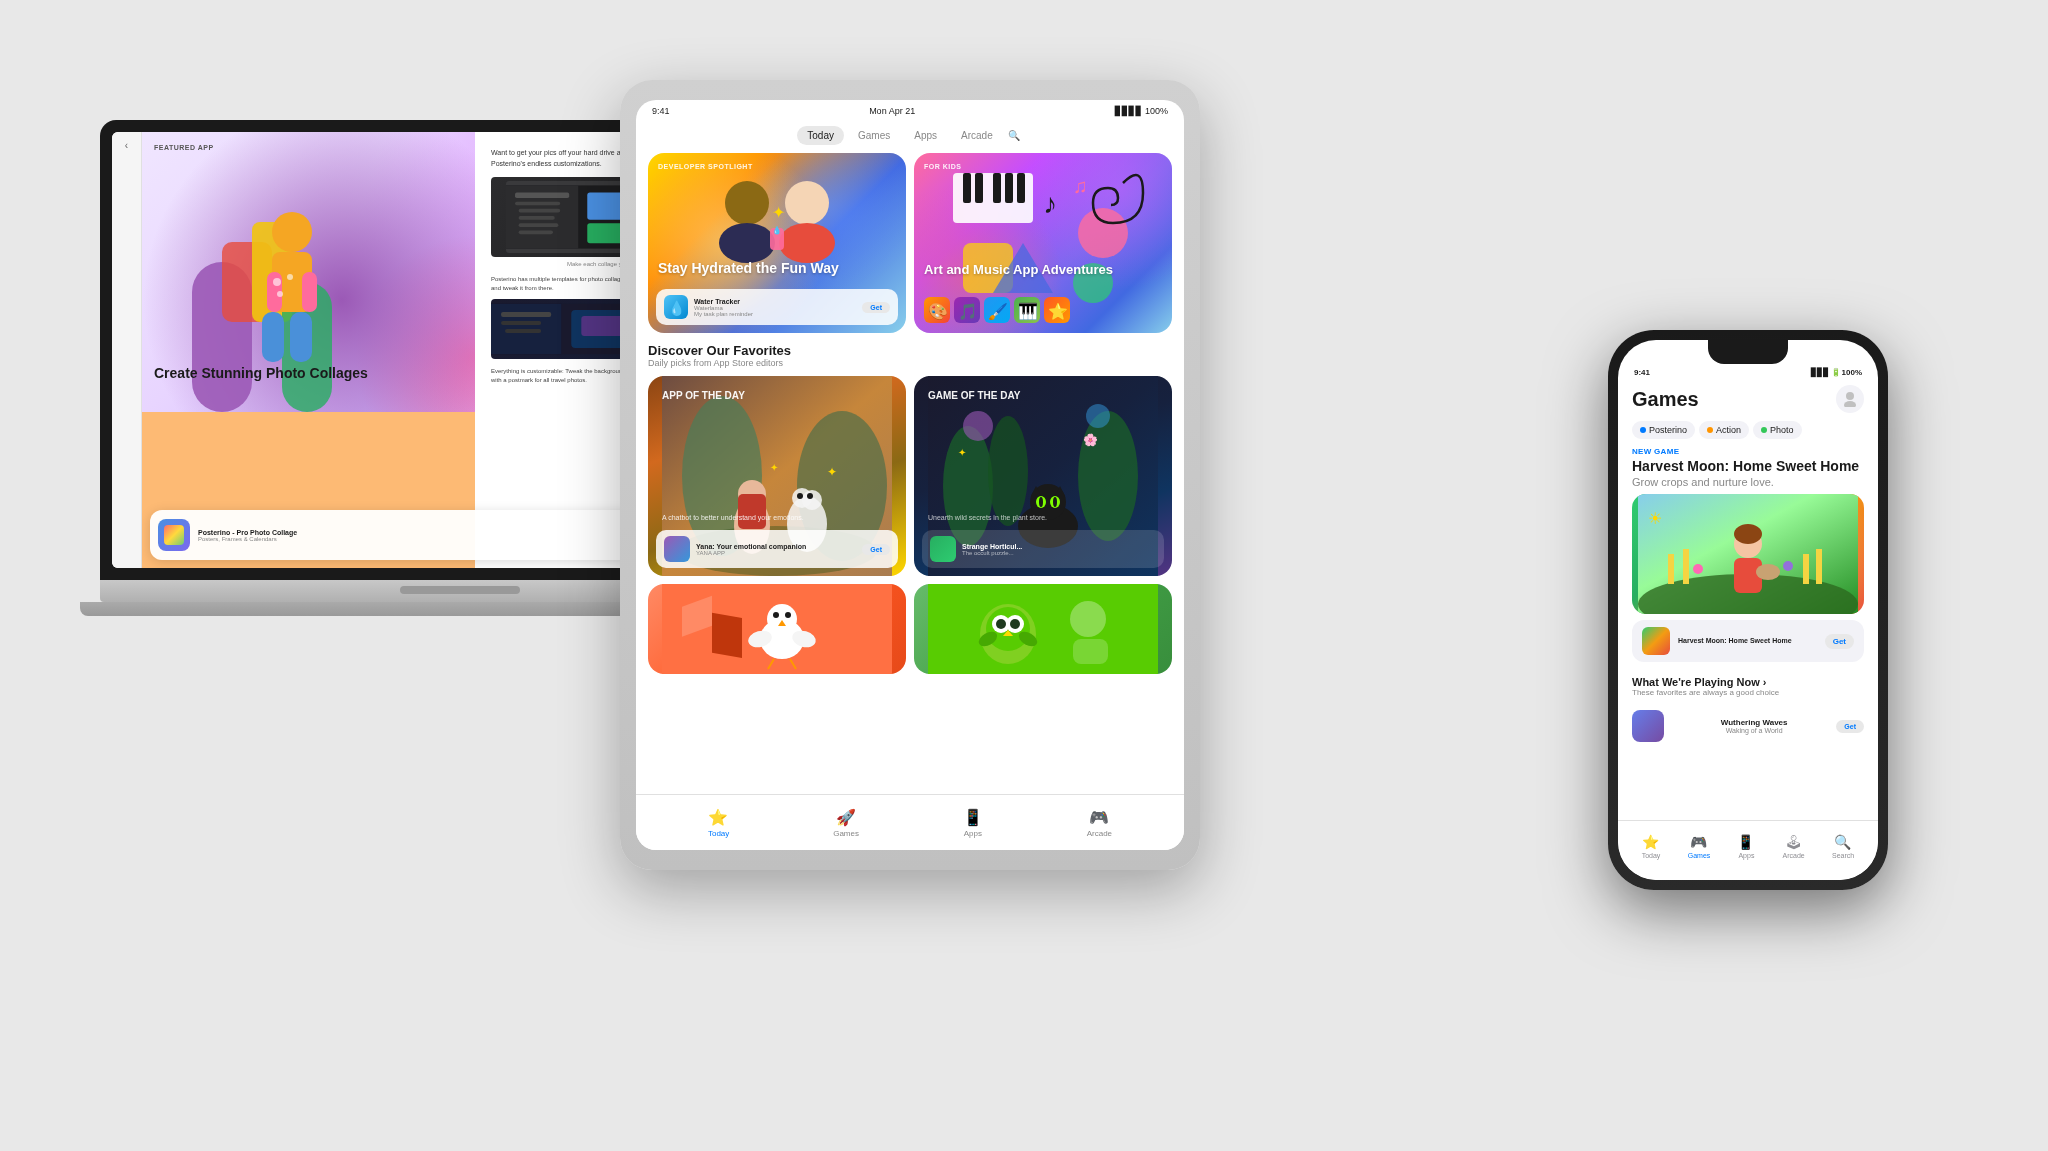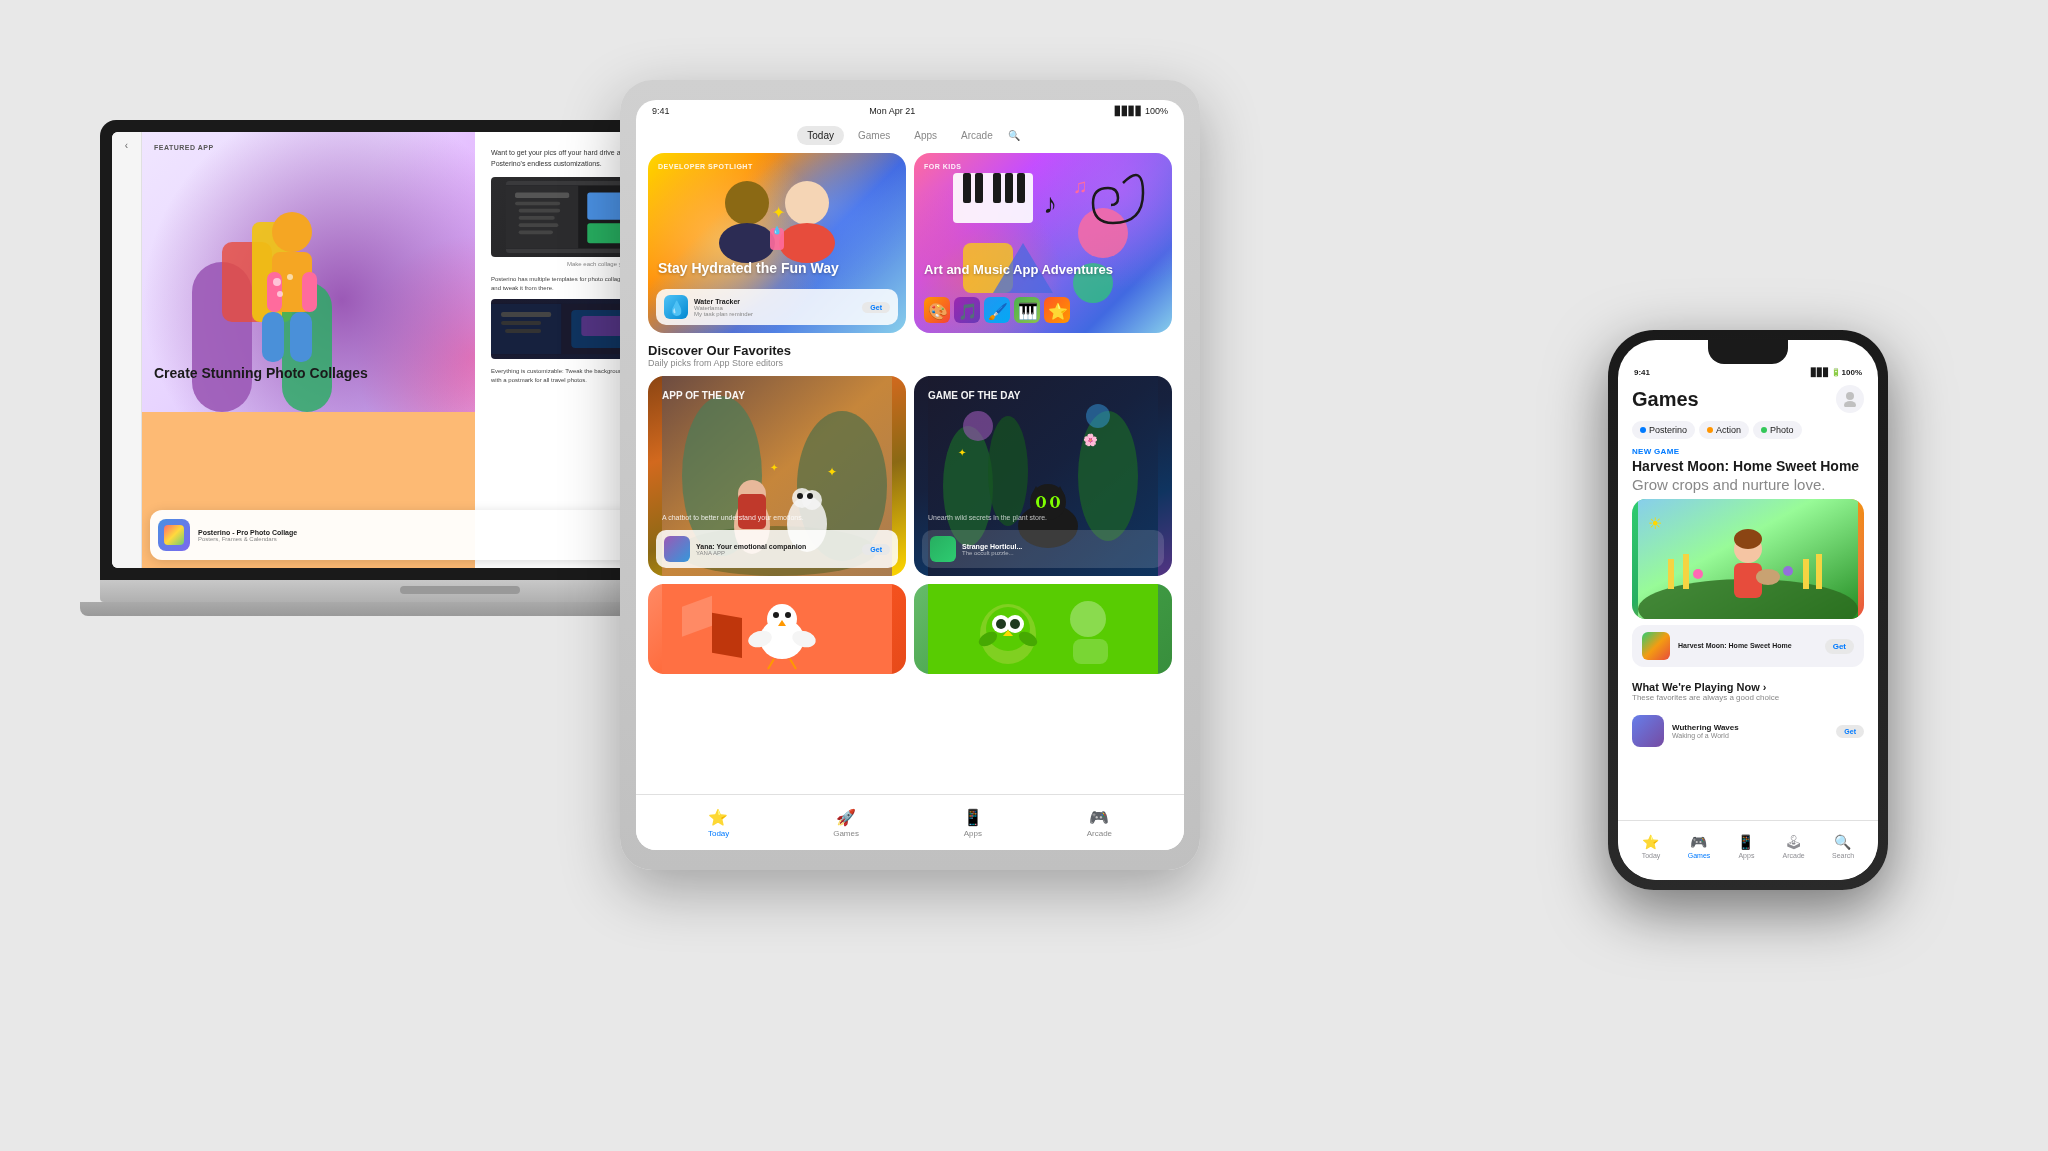--- a/index.html
+++ b/index.html
@@ -681,21 +681,21 @@
       text-transform: uppercase;
       letter-spacing: 0.3px;
     }
     .iphone-game-title {
       font-size: 14px;
       font-weight: 700;
       color: #1a1a1a;
       padding: 0 14px 2px;
     }
     .iphone-game-sub {
-      font-size: 15px;
+      font-size: 11px;
       color: #888;
       padding: 0 14px 6px;
     }
     .iphone-game-banner {
       width: calc(100% - 28px);
       margin: 0 14px;
       height: 120px;
       border-radius: 14px;
       overflow: hidden;
       background: linear-gradient(135deg, #2ecc71 0%, #27ae60 30%, #f39c12 60%, #e74c3c 100%);
@@ -766,20 +766,21 @@
       color: #888;
     }
     .iphone-playing-list {
       padding: 4px 14px;
     }
     .iphone-playing-item {
       display: flex;
       align-items: center;
       padding: 5px 0;
       border-bottom: 0.5px solid #e0e0e0;
+      text-align: center;
     }
     .iphone-playing-item:last-child {
       border-bottom: none;
     }
     .iphone-playing-icon {
       width: 32px;
       height: 32px;
       border-radius: 8px;
       flex-shrink: 0;
     }

